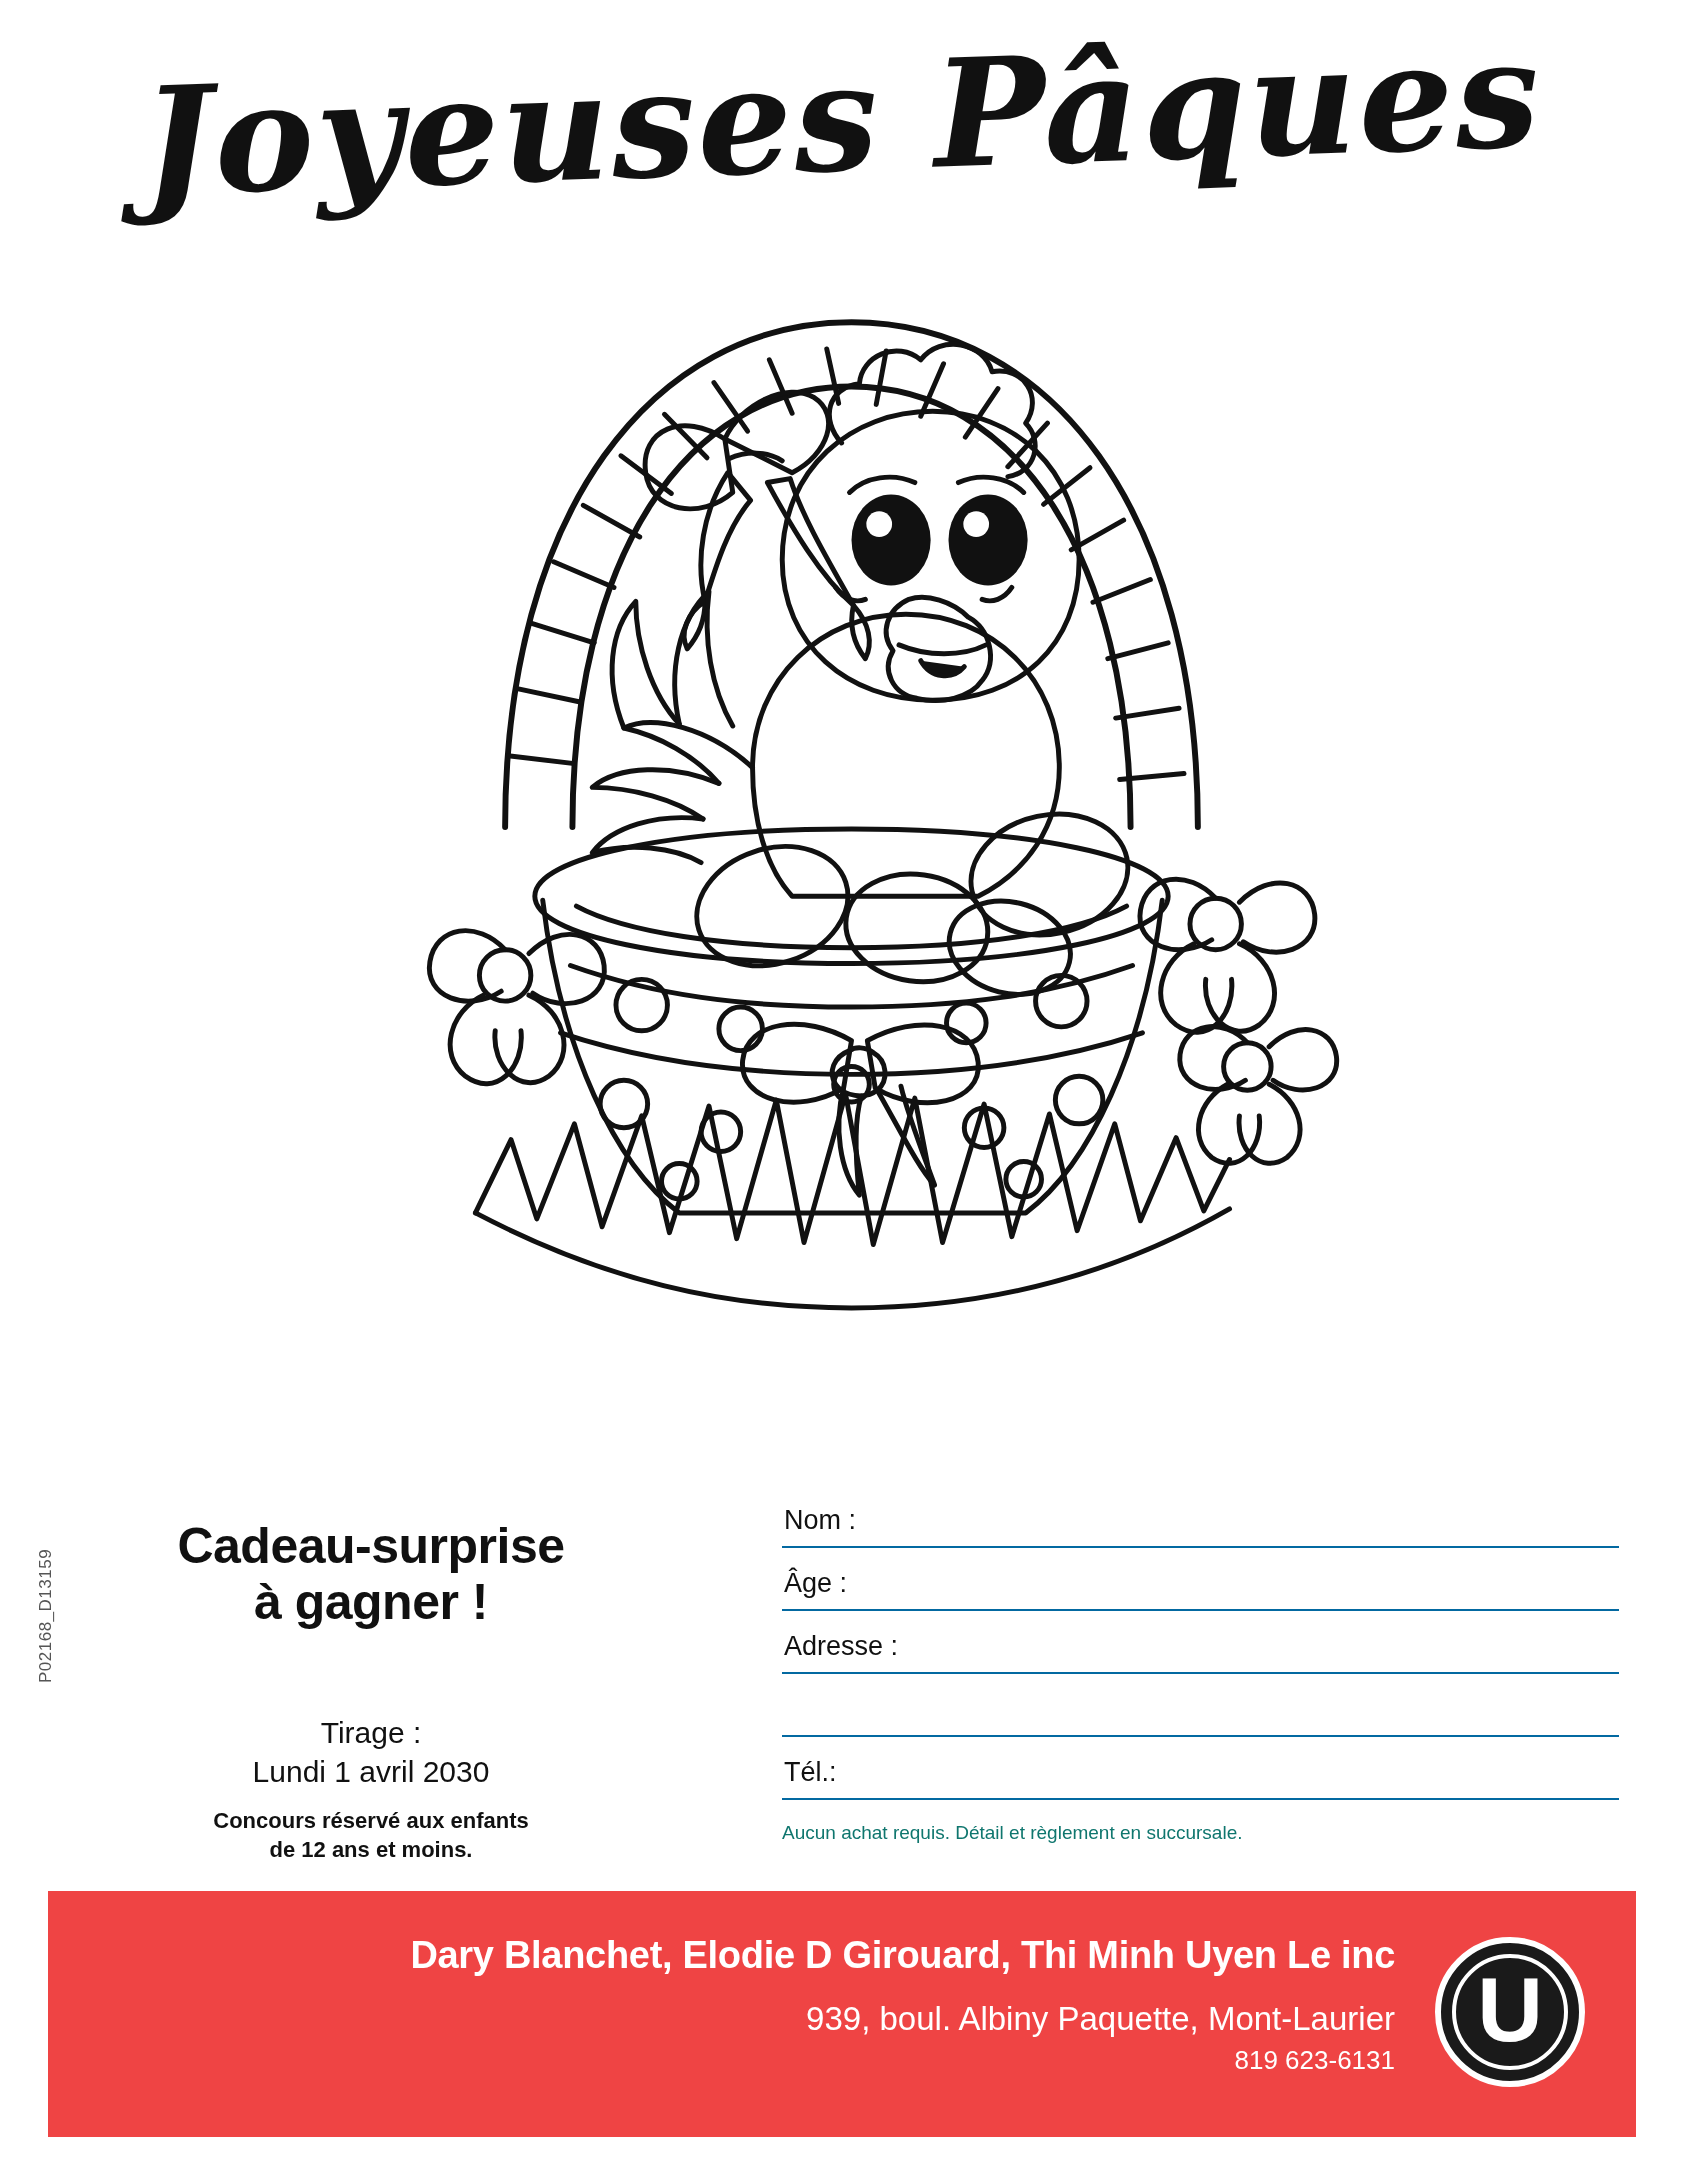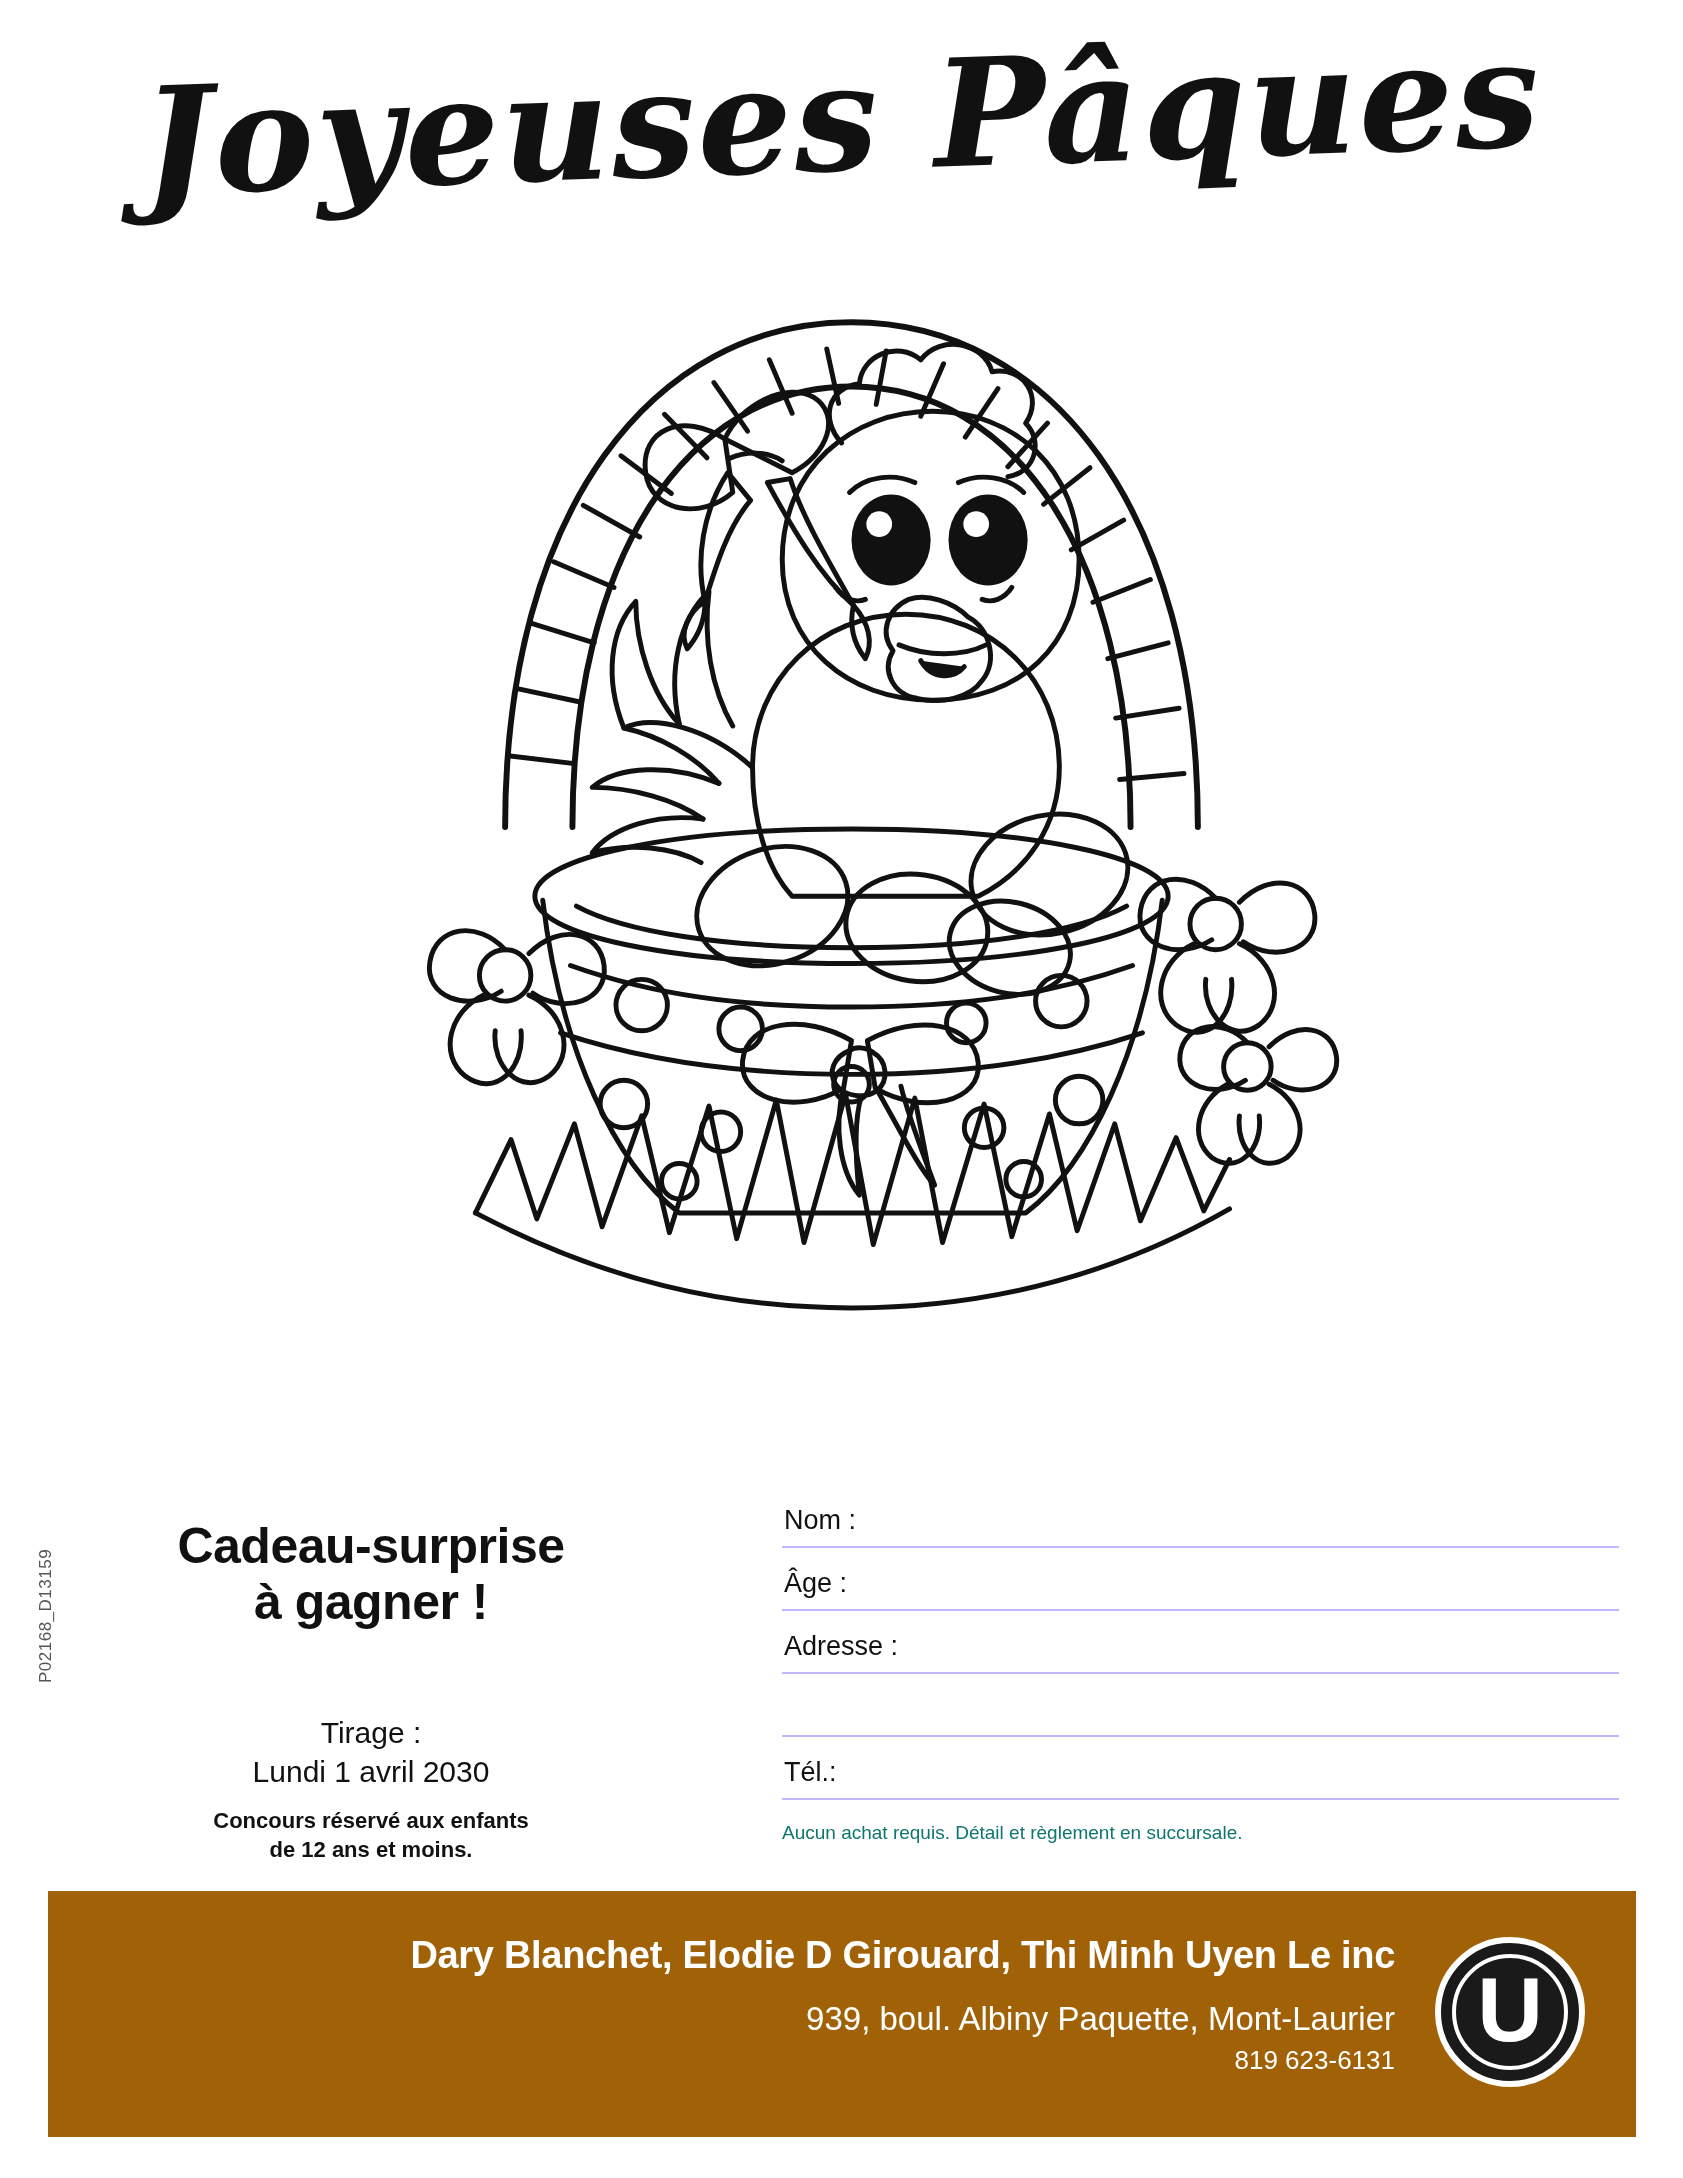--- a/index.html
+++ b/index.html
@@ -92,21 +92,21 @@
   
   .form {
     position: absolute;
     left: 782px;
     top: 1485px;
     width: 837px;
   }
   .field {
     position: relative;
     height: 63px;
-    border-bottom: 2px solid #c4b5fd;
+    border-bottom: 2px solid #0369a1;
   }
   .field .lbl {
     position: absolute;
     left: 2px;
     bottom: 10px;
     font-size: 27px;
     color: #111111;
     font-weight: 400;
   }
   .field.blank { height: 63px; }
@@ -116,21 +116,21 @@
     color: #0f766e;
   }
 
   
   .footer {
     position: absolute;
     left: 48px;
     top: 1891px;
     width: 1588px;
     height: 246px;
-    background: #a16207;
+    background: #ef4444;
     color: #ffffff;
   }
   .footer-text {
     position: absolute;
     left: 139px;
     top: 42px;
     width: 1208px;
     text-align: right;
   }
   .footer-name {

